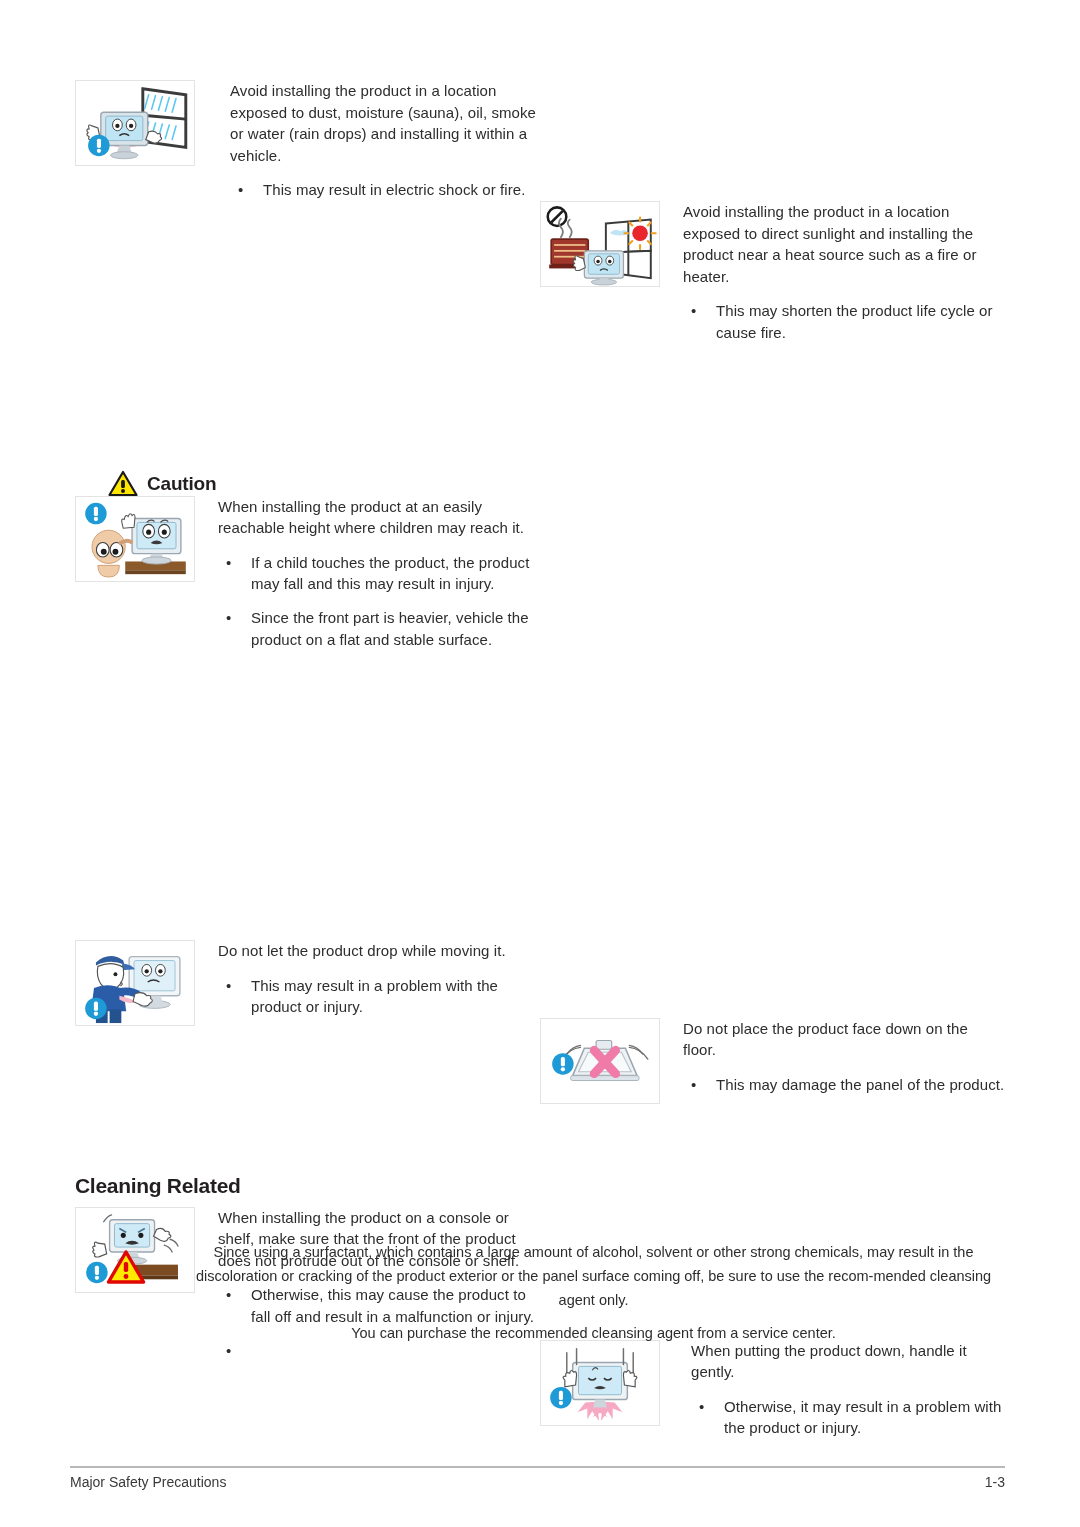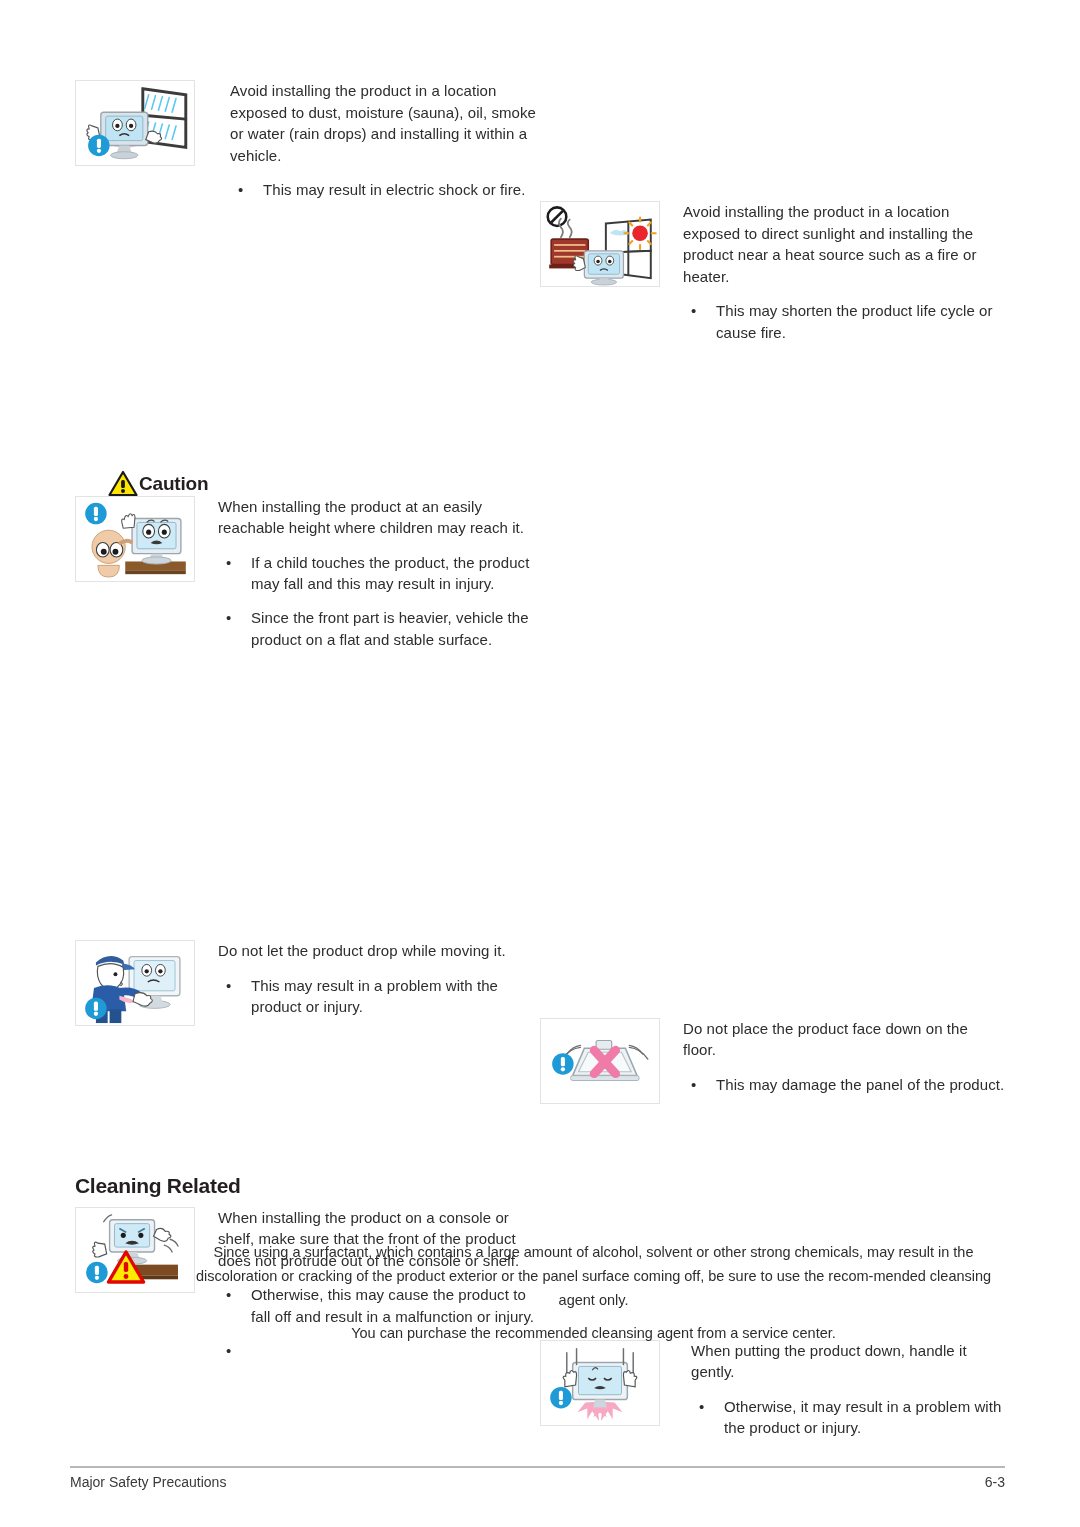--- a/index.html
+++ b/index.html
@@ -70,21 +70,21 @@
     font-size: 15px;
     line-height: 21.6px;
   }
 
   
   .caution-head {
     position: absolute;
     left: 108px;
     display: flex;
     align-items: center;
-    gap: 1px;
+    gap: 9px;
   }
   .caution-head .label {
     font-size: 19px;
     font-weight: bold;
     color: #231f20;
     letter-spacing: -0.2px;
   }
 
   
   .section-head {
@@ -521,16 +521,16 @@
     </svg>
     <div class="clean-text">
       <p>Since using a surfactant, which contains a large amount of alcohol, solvent or other strong chemicals, may result in the discoloration or cracking of the product exterior or the panel surface coming off, be sure to use the recom-mended cleansing agent only.</p>
       <p>You can purchase the recommended cleansing agent from a service center.</p>
     </div>
   </div>
 
   <div class="footer-rule" style="top:1466px;"></div>
   <div class="footer" style="top:1474px;">
     <span>Major Safety Precautions</span>
-    <span>6-3</span>
+    <span>1-3</span>
   </div>
 
 </div>
 
 </body></html>

